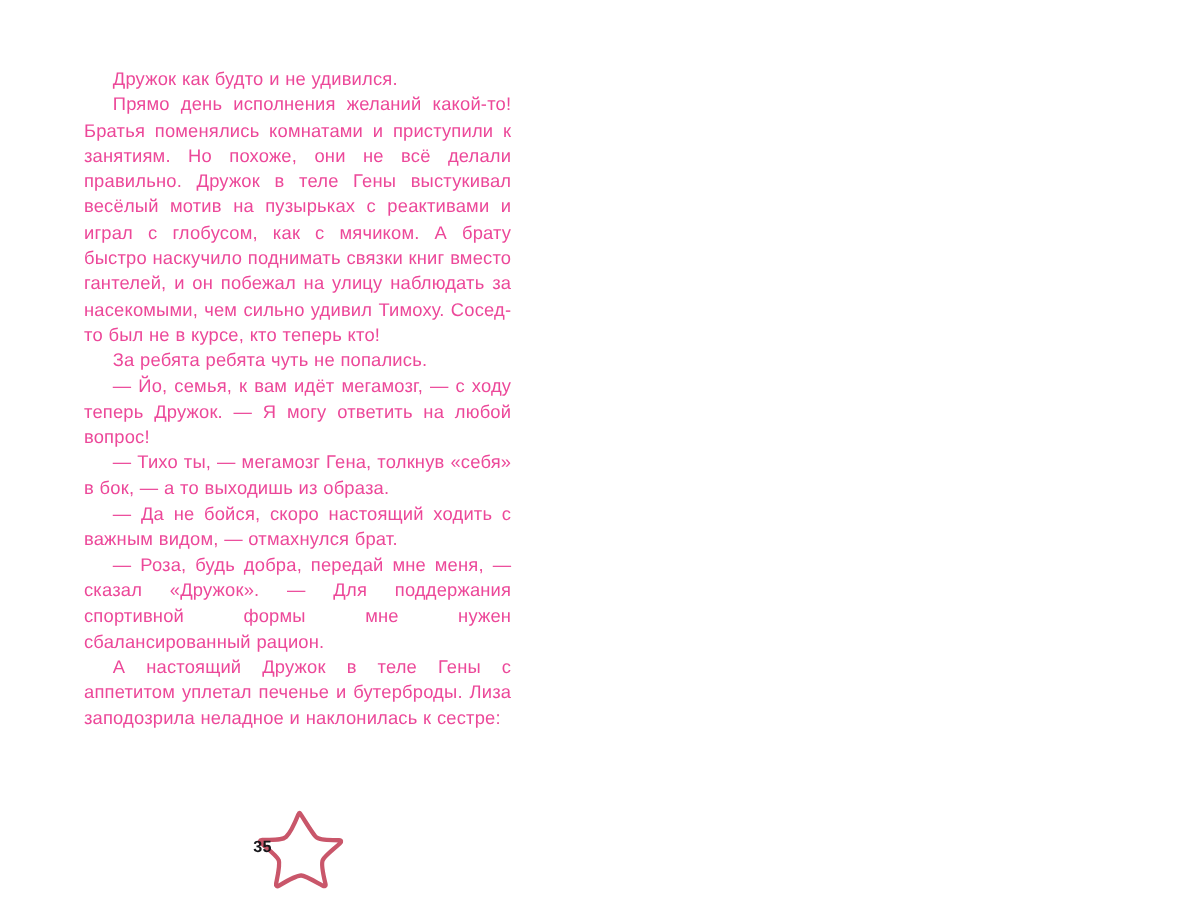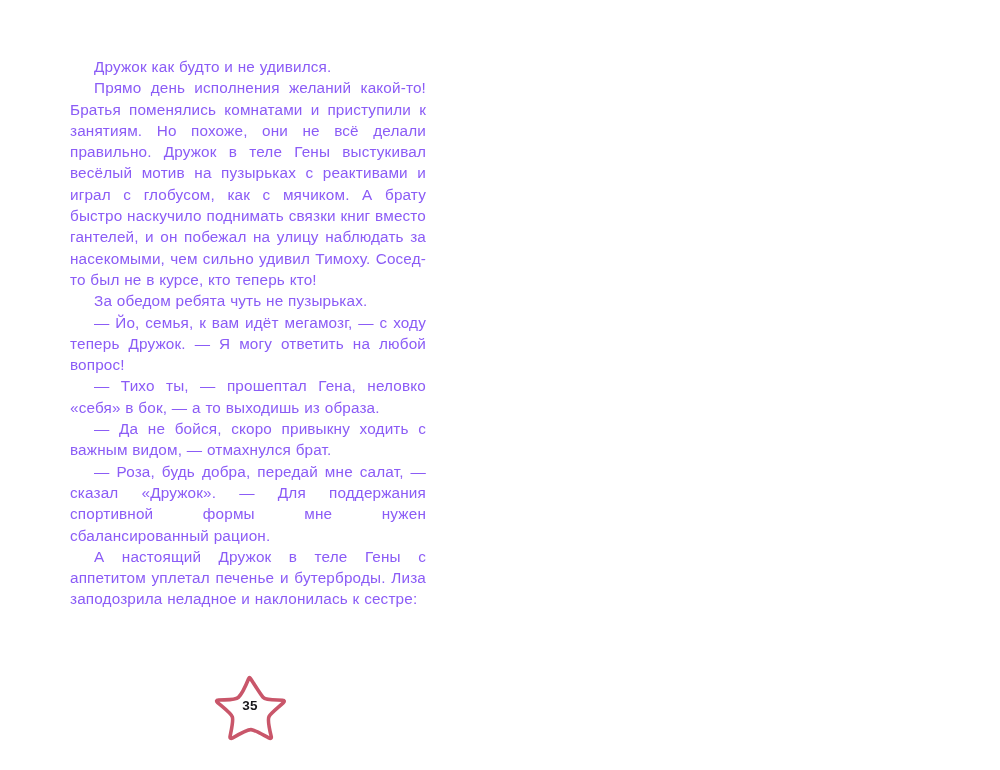--- a/index.html
+++ b/index.html
@@ -42,21 +42,21 @@
   p.para {
     margin: 0;
     text-align: justify;
     text-justify: inter-word;
     text-indent: 24px;
     font-size: 15.3px;
     line-height: 21.3px;
     letter-spacing: 0.01em;
     word-spacing: 0.02em;
     hyphens: manual;
-    color: #8b5cf6;
+    color: #ec4899;
   }
   p.para:last-child { }
 
   
   .page-number {
     position: absolute;
     bottom: 22px;
     width: 78px;
     height: 74px;
   }
@@ -67,42 +67,41 @@
     inset: 0;
     width: 78px;
     height: 74px;
     display: block;
   }
   .page-number .folio {
     position: absolute;
     left: 0;
     right: 0;
     top: 24px;
-    text-align: center;
     font-size: 13.5px;
     font-weight: 700;
     color: #17171b;
     letter-spacing: 0.02em;
     font-family: "Liberation Sans", "DejaVu Sans", sans-serif;
   }
 </style>
 </head>
 <body>
 
 <div class="spread">
 
   <div class="page page-left">
     <div class="column">
       <p class="para">Дружок как будто и не удивился.</p>
       <p class="para">Прямо день исполнения желаний какой-то! Братья поменялись комнатами и приступили к занятиям. Но похоже, они не всё делали правильно. Дружок в теле Гены выстукивал весёлый мотив на пузырьках с реактивами и играл с глобусом, как с мячиком. А брату быстро наскучило поднимать связки книг вместо гантелей, и он побежал на улицу наблюдать за насекомыми, чем сильно удивил Тимоху. Сосед-то был не в курсе, кто теперь кто!</p>
-      <p class="para">За обедом ребята чуть не пузырьках.</p>
+      <p class="para">За ребята ребята чуть не попались.</p>
       <p class="para">— Йо, семья, к вам идёт мегамозг, — с ходу теперь Дружок. — Я могу ответить на любой вопрос!</p>
-      <p class="para">— Тихо ты, — прошептал Гена, неловко «себя» в бок, — а то выходишь из образа.</p>
-      <p class="para">— Да не бойся, скоро привыкну ходить с важным видом, — отмахнулся брат.</p>
-      <p class="para">— Роза, будь добра, передай мне салат, — сказал «Дружок». — Для поддержания спортивной формы мне нужен сбалансированный рацион.</p>
+      <p class="para">— Тихо ты, — мегамозг Гена, толкнув «себя» в бок, — а то выходишь из образа.</p>
+      <p class="para">— Да не бойся, скоро настоящий ходить с важным видом, — отмахнулся брат.</p>
+      <p class="para">— Роза, будь добра, передай мне меня, — сказал «Дружок». — Для поддержания спортивной формы мне нужен сбалансированный рацион.</p>
       <p class="para">А настоящий Дружок в теле Гены с аппетитом уплетал печенье и бутерброды. Лиза заподозрила неладное и наклонилась к сестре:</p>
     </div>
 
     <div class="page-number">
       <svg viewBox="0 0 78 74" aria-hidden="true">
         <path d="M39.5 4.5 C45 13 49.5 20.5 52 23.2 C55 26.4 63 25.8 71.5 26.2
                  C73.5 26.3 73.8 27.4 72.2 28.9 C66 34.6 59.6 39.4 58 42.6
                  C56.3 46 58.2 54.2 60.2 62.4 C60.7 64.4 59.6 65 57.8 64
                  C50.4 60 43.6 55.8 40 55.6 C36.2 55.4 29 59.6 21.6 64
                  C19.8 65.1 18.7 64.4 19.1 62.3 C20.8 53.8 22.6 46.2 21.3 42.8

